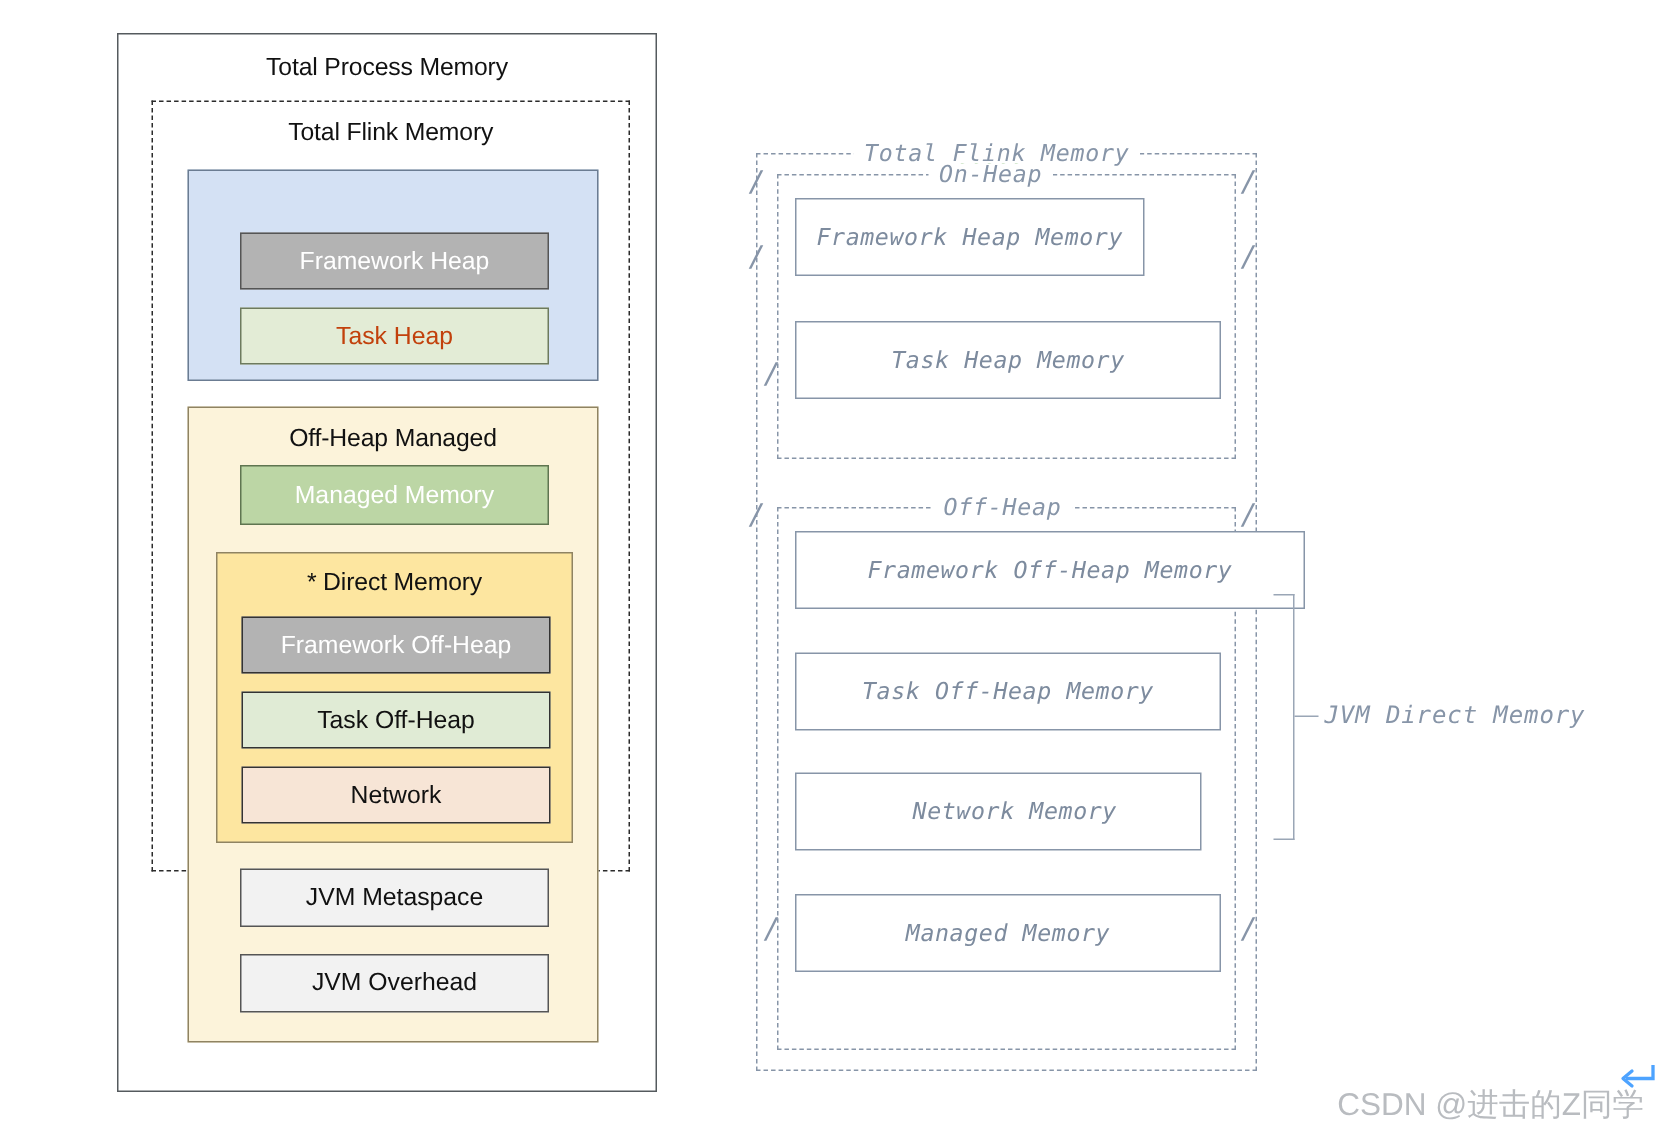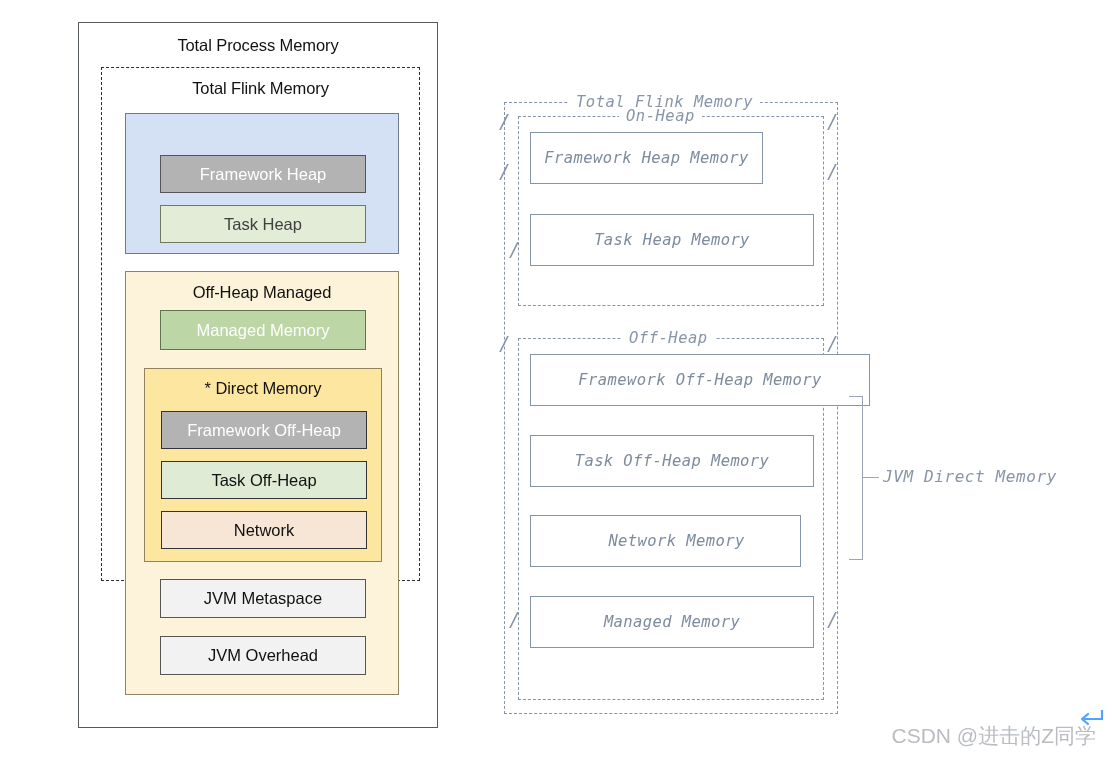--- a/index.html
+++ b/index.html
@@ -77,21 +77,21 @@
     background: #b3b3b3;
     border-color: #555555;
     color: #ffffff;
   }
   #lp-task-heap {
     position: absolute;
     left: 34px; top: 91px;
     width: 206px; height: 38px;
     background: #e3ecd6;
     border-color: #6d7a5e;
-    color: #404040;
+    color: #c2410c;
   }
 
   
   #lp-offheap-outer {
     position: absolute;
     left: 46px;
     top: 248px;
     width: 274px;
     height: 424px;
     background: #fcf3da;

